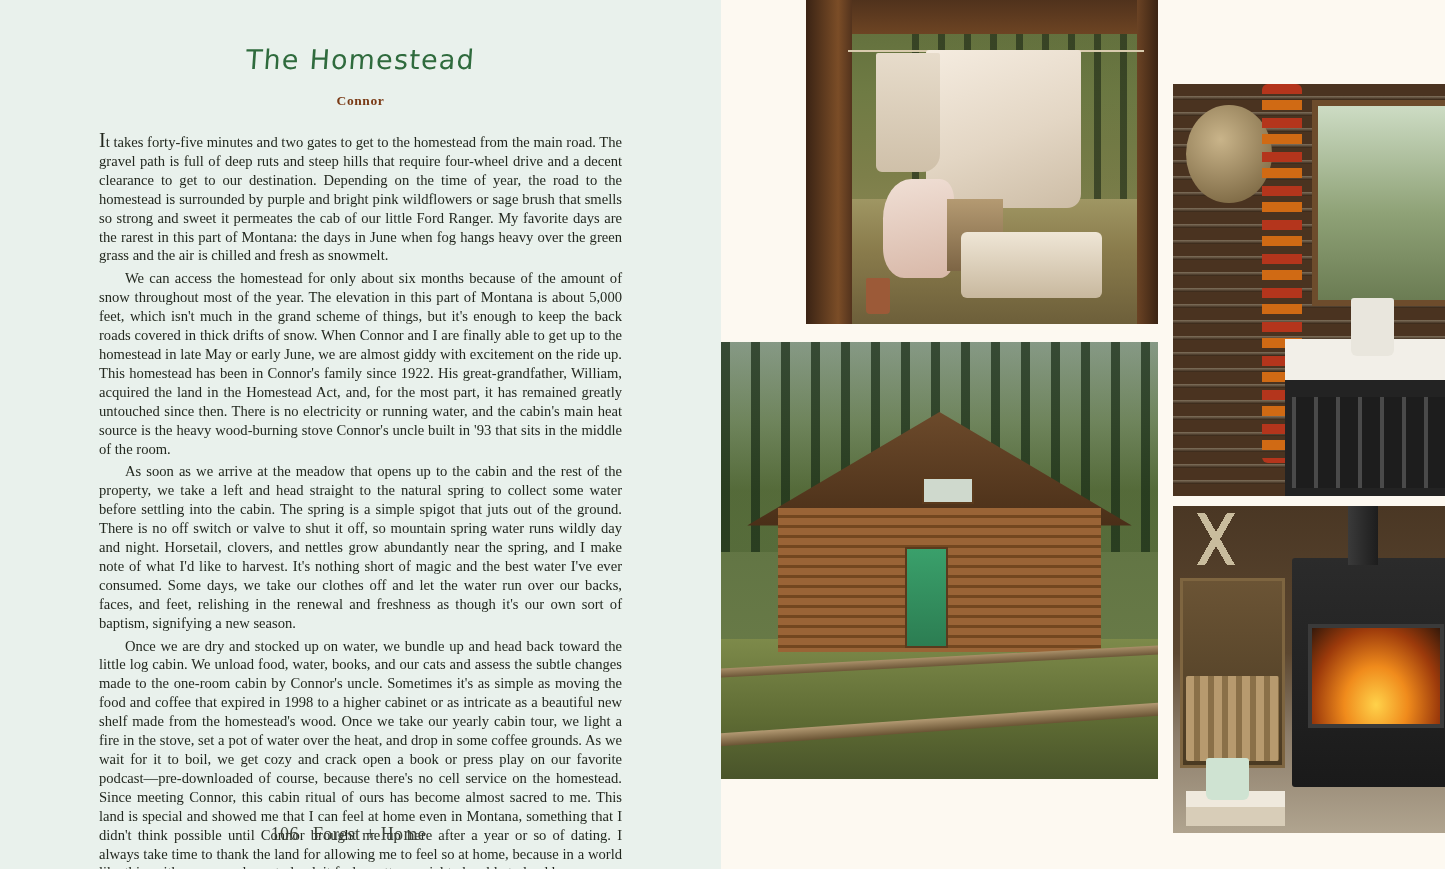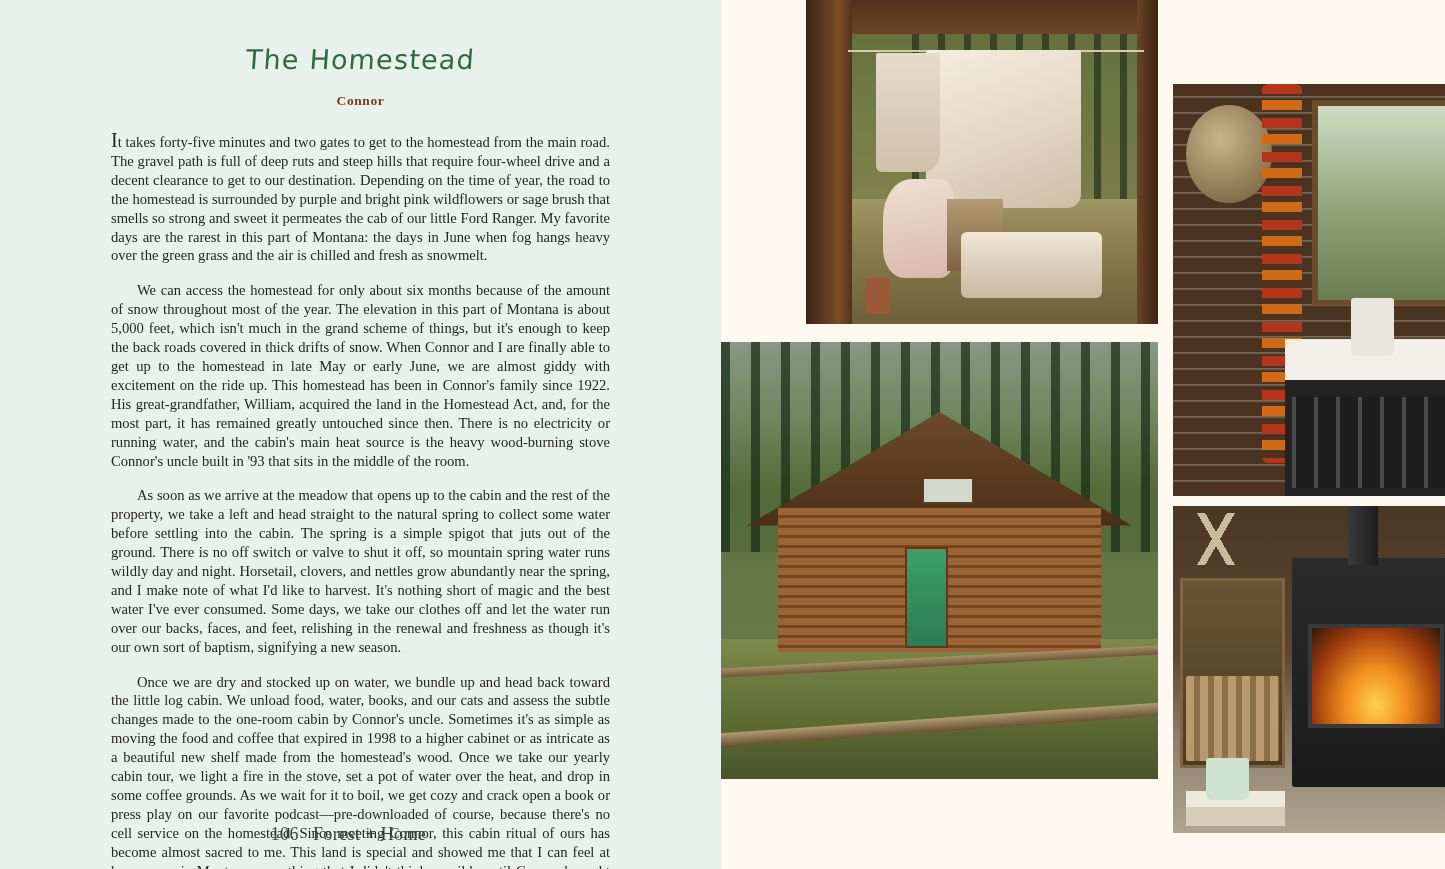--- a/index.html
+++ b/index.html
@@ -46,21 +46,21 @@
   .chapter-sub {
     font-family: "Liberation Serif", serif;
     font-weight: bold;
     font-size: 13.5px;
     color: #7a3b16;
     text-align: center;
     letter-spacing: 0.6px;
     margin: 0 0 22px 0;
   }
   .body-text p {
-    margin: 16px;
+    margin: 4px;
     font-size: 14.6px;
     line-height: 18.9px;
     color: #23281f;
     text-align: justify;
     text-indent: 26px;
     hyphens: auto;
   }
   .body-text p.first {
     text-indent: 0;
   }

